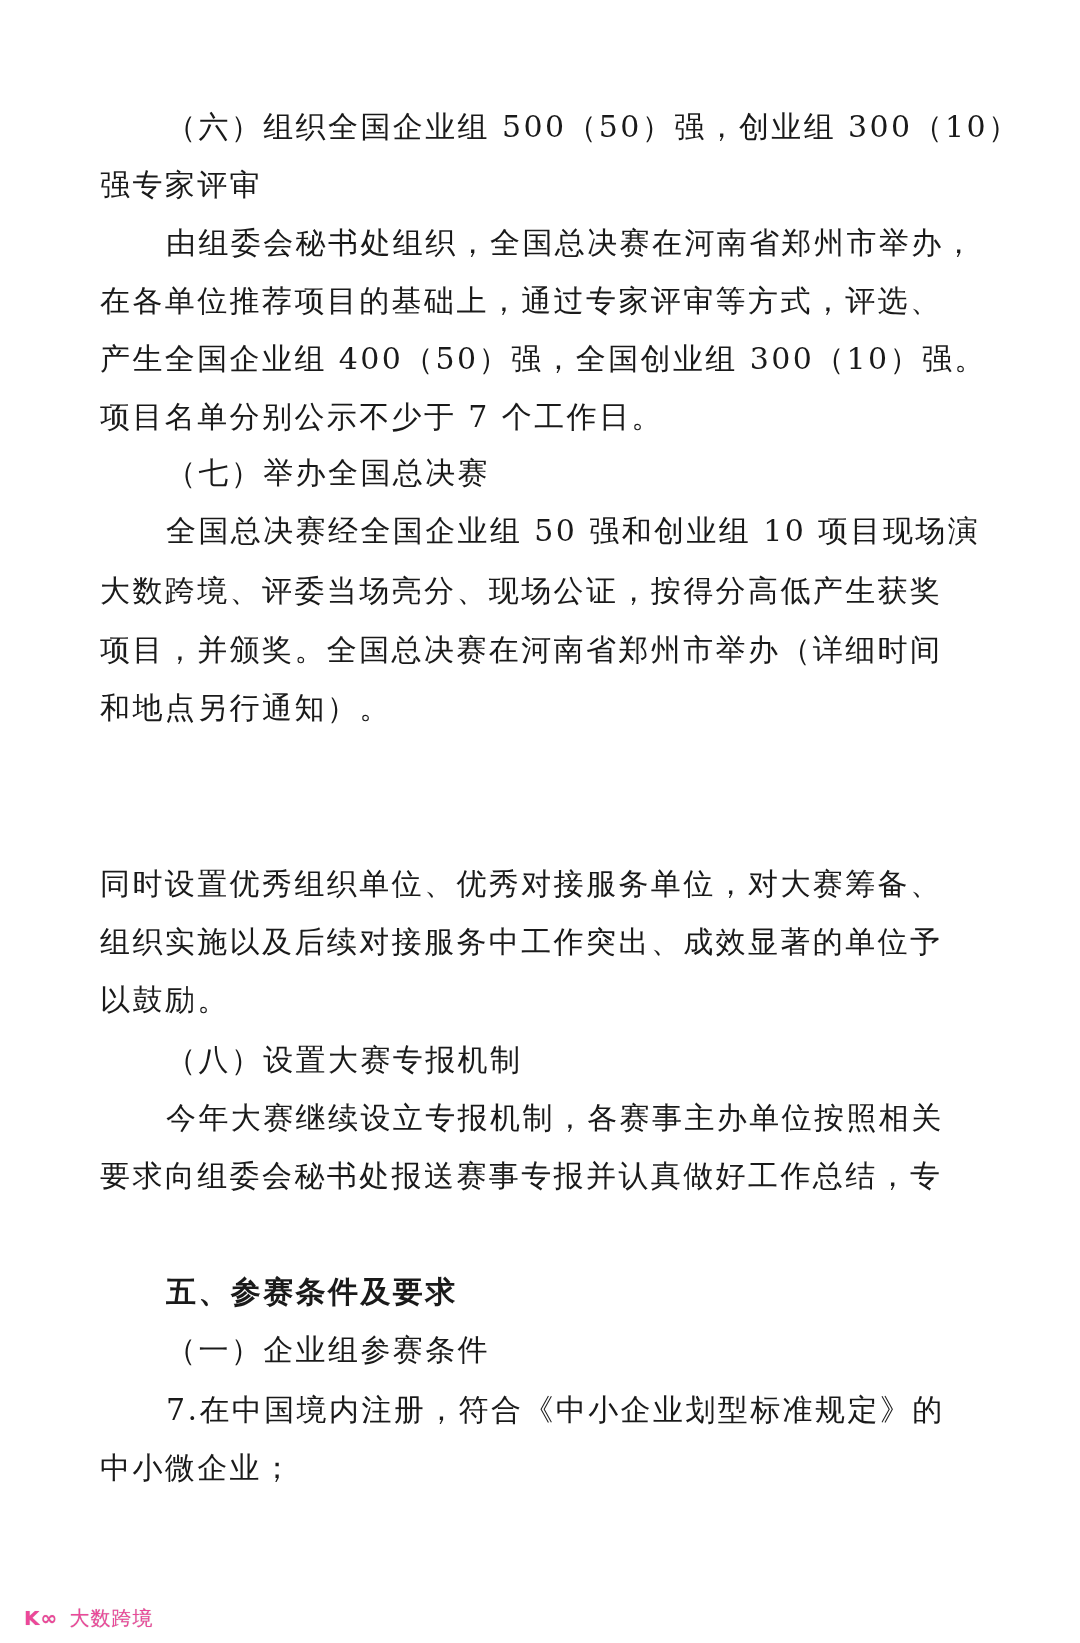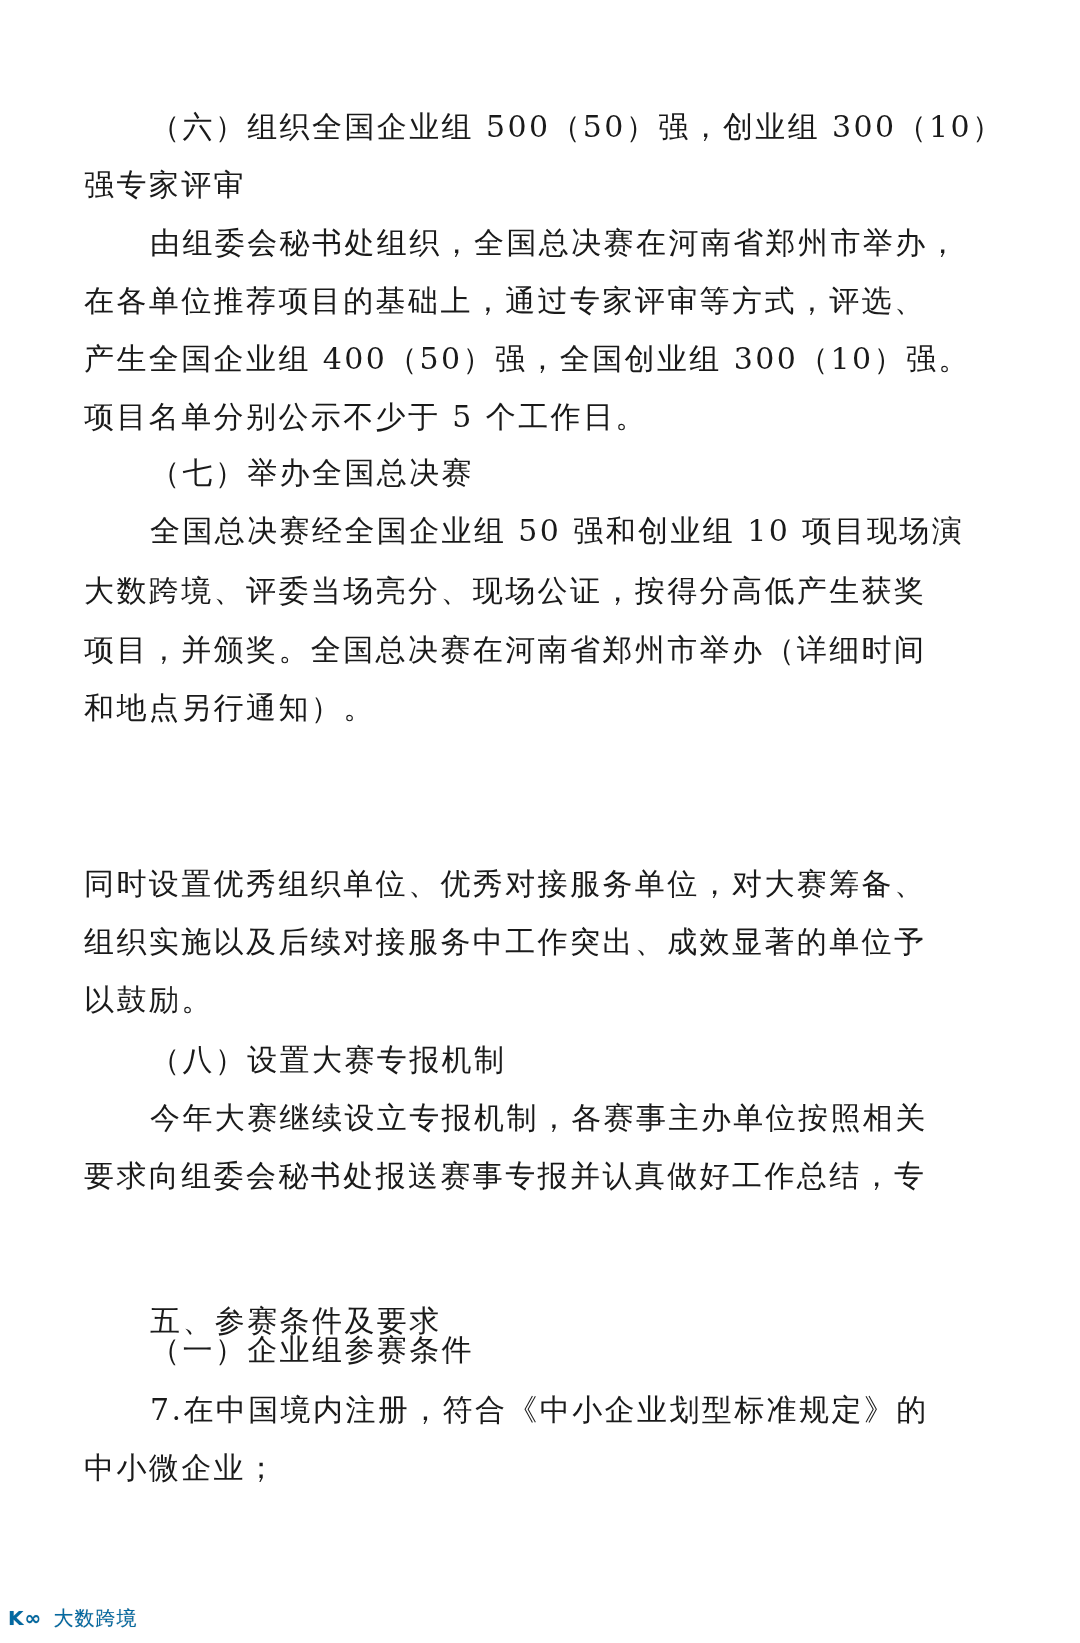--- a/index.html
+++ b/index.html
@@ -1,47 +1,47 @@
 <!DOCTYPE html>
 <html><head>
 <meta charset="utf-8">
 <style>
   html, body { margin: 0; padding: 0; background: #ffffff; }
   body {
     width: 1080px; height: 1643px; position: relative; overflow: hidden;
     font-family: "DejaVu Serif", "Liberation Serif", serif;
     color: #1a1a1a;
   }
-  .page { position: absolute; left: 0; top: 0; width: 912px; height: 1643px; }
+  .page { position: absolute; left: 16px; top: 0; width: 912px; height: 1643px; }
   .line {
     position: absolute; left: 84px; width: 880px;
     font-size: 30px; line-height: 40px; white-space: nowrap;
     letter-spacing: 2.4px;
   }
   .indent { left: 150px; }
-  .heading { font-weight: normal; margin-top: 29px; }
+  .heading { font-weight: bold; }
   .sub { left: 150px; }
   .watermark {
     position: absolute; left: 8px; top: 1605px;
     font-family: "DejaVu Sans", sans-serif; font-size: 20px;
-    color: #0369a1; letter-spacing: 1px;
+    color: #ec4899; letter-spacing: 1px;
     text-shadow: 0 0 1px #bfbfbf;
   }
   .wm-logo { font-weight: bold; margin-right: 4px; }
 </style>
 </head>
 <body>
 
 <div class="page">
   <div class="line sub" style="top:107px">（六）组织全国企业组 500（50）强，创业组 300（10）</div>
   <div class="line" style="top:165px">强专家评审</div>
   <div class="line indent" style="top:223px">由组委会秘书处组织，全国总决赛在河南省郑州市举办，</div>
   <div class="line" style="top:281px">在各单位推荐项目的基础上，通过专家评审等方式，评选、</div>
   <div class="line" style="top:339px">产生全国企业组 400（50）强，全国创业组 300（10）强。</div>
-  <div class="line" style="top:397px">项目名单分别公示不少于 5 个工作日。</div>
+  <div class="line" style="top:397px">项目名单分别公示不少于 7 个工作日。</div>
 
   <div class="line sub" style="top:453px">（七）举办全国总决赛</div>
   <div class="line indent" style="top:511px">全国总决赛经全国企业组 50 强和创业组 10 项目现场演</div>
   <div class="line" style="top:571px">大数跨境、评委当场亮分、现场公证，按得分高低产生获奖</div>
   <div class="line" style="top:630px">项目，并颁奖。全国总决赛在河南省郑州市举办（详细时间</div>
   <div class="line" style="top:688px">和地点另行通知）。</div>
 
   <div class="line" style="top:864px">同时设置优秀组织单位、优秀对接服务单位，对大赛筹备、</div>
   <div class="line" style="top:922px">组织实施以及后续对接服务中工作突出、成效显著的单位予</div>
   <div class="line" style="top:980px">以鼓励。</div>

